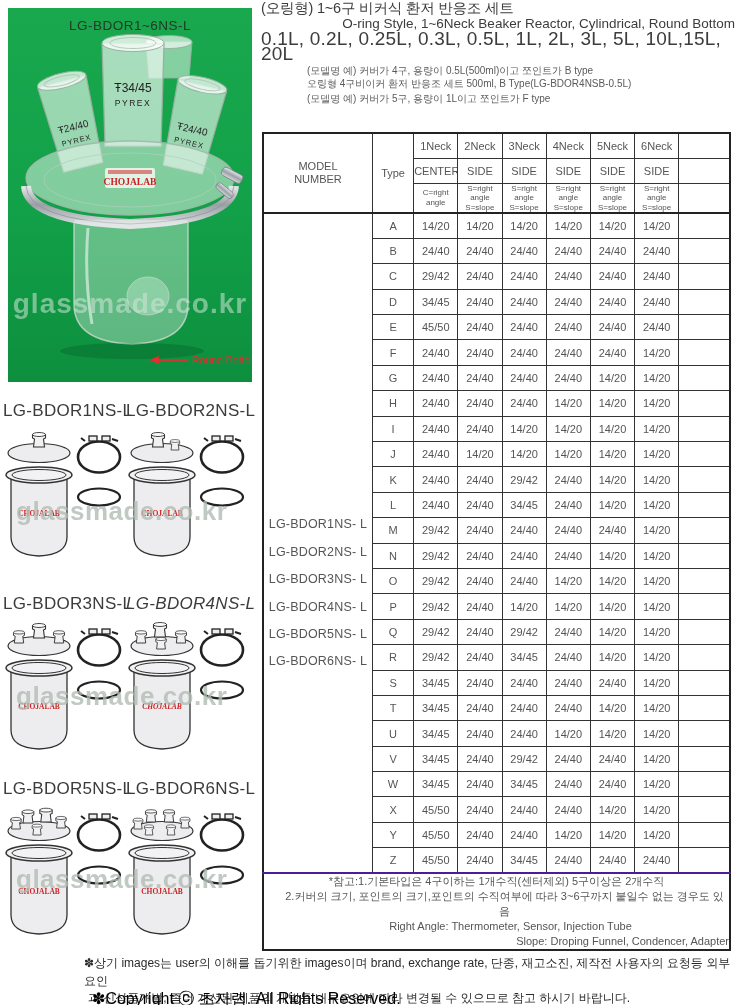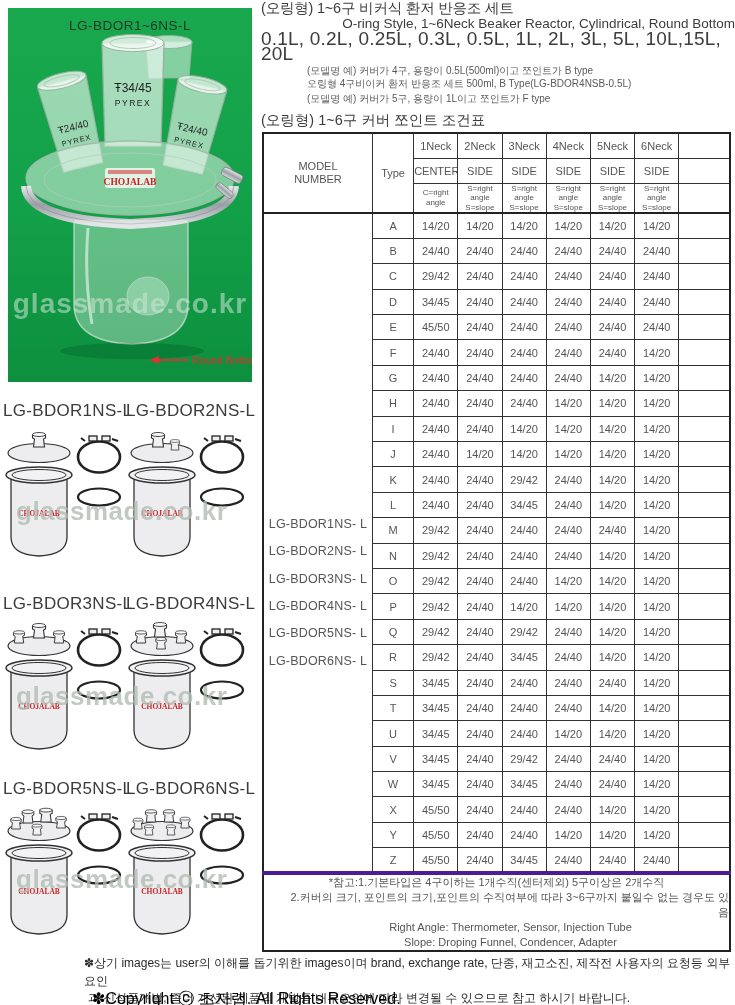--- a/index.html
+++ b/index.html
@@ -21,36 +21,36 @@
   .hb-ex { font-size:10px; line-height:12.5px; color:#5a5a5a;margin-left:46px; }
   .gap3 { height:3px; } .gap5 { height:5px; }
   .hb-table-title { font-size:14.5px; line-height:18px; color:#3c3c3c; }
 
   
   table.joint { position:absolute; left:262px; top:132px; width:469px;
     border-collapse:collapse; table-layout:fixed; }
   table.joint, table.joint td, table.joint th { border:1px solid #333; }
   table.joint { border:2px solid #222; }
   table.joint tbody { border-top:2px solid #222; }
-  table.joint tfoot { border-top:4px solid #4c1d95; }
+  table.joint tfoot { border-top:2px solid #4c1d95; }
   table.joint th, table.joint td {
     font-weight:normal; text-align:center; vertical-align:middle;
     font-size:11px; color:#555; padding:0; overflow:hidden;
   }
   tr.hrow1 th { height:25px; }
   tr.hrow2 th { height:25px;margin-top:8px; }
   tr.hrow3 th { height:29px; font-size:8px; line-height:9.5px; }
   .model-head { font-size:11px; text-align:center; }
   .model-head .mh-inner { display:inline-block; text-align:center; line-height:13px; }
   tbody td { height:25.4px; }
   td.model-cell { vertical-align:top; }
   .model-labels { padding-top:101px; }
   .model-label { height:27.4px; line-height:27.4px; font-size:12.5px; color:#555; text-align:center; letter-spacing:0.2px; }
   tfoot td { height:74px; text-align:left; vertical-align:top; padding:7px 6px 0 34px; font-size:10.5px; line-height:15px; color:#555; }
-  .note-1 { margin-left:16px;text-align:right; } .note-2 { margin-left:28px; } .note-3 { margin-left:28px; }
+  .note-1 { margin-left:16px; } .note-2 { margin-left:28px; } .note-3 { margin-left:28px;text-align:right; }
 
   
   .diagram-block { position:absolute; width:122px; }
   .diagram-label { font-size:17px; color:#3c3c3c; letter-spacing:0.3px; white-space:nowrap; }
   .diagram-art { display:block; margin-top:2px; }
   .watermark { position:absolute; left:16px; width:260px; font-size:26px; font-weight:bold;
     color:rgba(178,188,180,0.8); letter-spacing:0.5px; white-space:nowrap; }
 
   
   .footer-note { position:absolute; left:84px; top:955px; width:650px; font-size:12px; line-height:17.5px; color:#2a2a2a; }
@@ -149,21 +149,20 @@
 
   <div class="header-block">
     <div class="hb-t1">(오링형) 1~6구 비커식 환저 반응조 세트</div>
     <div class="hb-t2">O-ring Style, 1~6Neck Beaker Reactor, Cylindrical, Round Bottom</div>
     <div class="hb-t3">0.1L, 0.2L, 0.25L, 0.3L, 0.5L, 1L, 2L, 3L, 5L, 10L,15L, 20L</div>
     <div class="hb-ex">(모델명 예) 커버가 4구, 용량이 0.5L(500ml)이고 쪼인트가 B type</div>
     <div class="hb-ex">오링형 4구비이커 환저 반응조 세트 500ml, B Type(LG-BDOR4NSB-0.5L)</div>
     <div class="gap3"></div>
     <div class="hb-ex">(모델명 예) 커버가 5구, 용량이 1L이고 쪼인트가 F type</div>
     <div class="gap5"></div>
-    <div class="hb-table-title">(오링형) 1~6구 커버 쪼인트 조건표</div>
   </div>
 
   <table class="joint">
     <colgroup>
       <col style="width:109px">
         <col style="width:41px">
       <col style="width:44px">
         <col style="width:44px">
         <col style="width:44px">
       <col style="width:44px">
@@ -575,21 +574,21 @@
           <text x="36" y="93" text-anchor="middle" font-size="7.5" font-weight="bold" fill="#cc2222" font-family="Liberation Serif, DejaVu Serif, serif">CHOJALAB</text>
           <g fill="none" stroke="#222">
             <ellipse cx="96" cy="34" rx="21" ry="15.5" stroke-width="2.6"></ellipse>
             <rect x="86" y="13" width="8" height="5" fill="#eee" stroke-width="1.3"></rect>
             <rect x="99" y="13" width="8" height="5" fill="#eee" stroke-width="1.3"></rect>
             <path d="M 82 18 l -4 -3 M 109 16 l 6 2" stroke-width="2"></path>
           </g>
           <ellipse cx="96" cy="74" rx="21" ry="8.5" fill="none" stroke="#222" stroke-width="2.2"></ellipse>
         </svg>
       </div>
-      <div class="diagram-block" style="left: 126px; top: 594px;">
+      <div class="diagram-block" style="left: 126px; top: 594px; font-style: italic;">
         <div class="diagram-label">LG-BDOR4NS-L</div>
         <svg class="diagram-art" width="122" height="140" viewBox="0 0 122 140">
           <ellipse cx="36" cy="30" rx="31" ry="9.5" fill="#ededef" stroke="#333" stroke-width="1.2"></ellipse>
           <g transform="translate(15,27) scale(0.85)">
             <path d="M -5.5 0 L -4.5 -8 L -6.5 -9 L -6.5 -12.5 L 6.5 -12.5 L 6.5 -9 L 4.5 -8 L 5.5 0 Z" fill="#f1f1f3" stroke="#333" stroke-width="1.1"></path>
             <ellipse cx="0" cy="-12.5" rx="6.5" ry="2" fill="#fafafa" stroke="#333" stroke-width="0.9"></ellipse>
           </g>
           <g transform="translate(34,21) scale(1)">
             <path d="M -5.5 0 L -4.5 -8 L -6.5 -9 L -6.5 -12.5 L 6.5 -12.5 L 6.5 -9 L 4.5 -8 L 5.5 0 Z" fill="#f1f1f3" stroke="#333" stroke-width="1.1"></path>
             <ellipse cx="0" cy="-12.5" rx="6.5" ry="2" fill="#fafafa" stroke="#333" stroke-width="0.9"></ellipse>

